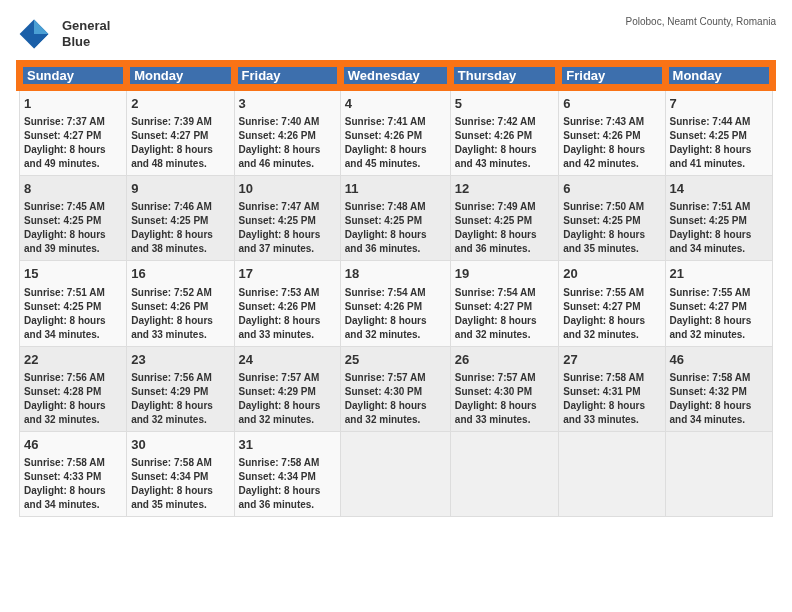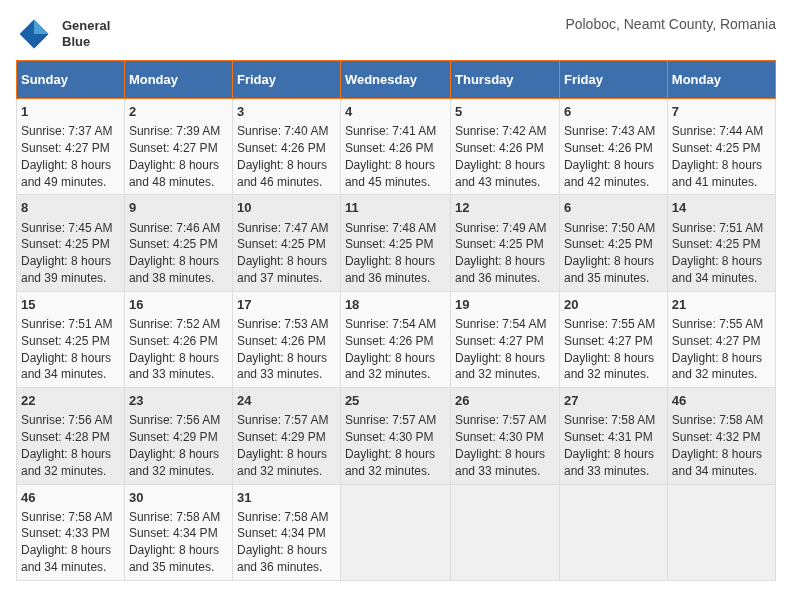--- a/index.html
+++ b/index.html
@@ -33,36 +33,36 @@
     }
     .title-area {
       text-align: right;
     }
     .month-title {
       font-size: 32px;
       font-weight: bold;
       color: #333;
     }
     .subtitle {
-      font-size: 14px;
+      font-size: 10px;
       color: #555;
     }
     table {
       width: 100%;
       border-collapse: collapse;
       font-size: 11px;
     }
     thead tr th {
       background: #3d6fad;
       color: #fff;
-      padding: 11px 4px;
+      padding: 1px 4px;
       text-align: left;
       font-size: 13px;
       font-weight: bold;
-      border: 1px solid #f97316;
+      border: 7px solid #f97316;
     }
     tbody tr td {
       vertical-align: top;
       padding: 4px 4px;
       border: 1px solid #ddd;
       color: #333;
       line-height: 1.4;
       width: 113px;
       min-height: 80px;
     }
@@ -72,22 +72,23 @@
     tbody tr:nth-child(even) td {
       background: #ececec;
     }
     .day-num {
       font-size: 13px;
       font-weight: bold;
       display: block;
       margin-bottom: 2px;
     }
     .cell-text {
-      font-size: 12px;
-      color: #333;
+      font-size: 10px;
+      color: #333;
+      font-weight: bold;
     }
     td.empty {
       background: #f0f0f0 !important;
     }
   </style>
 </head>
 <body>
 
 <div class="header">
   <div class="logo">

